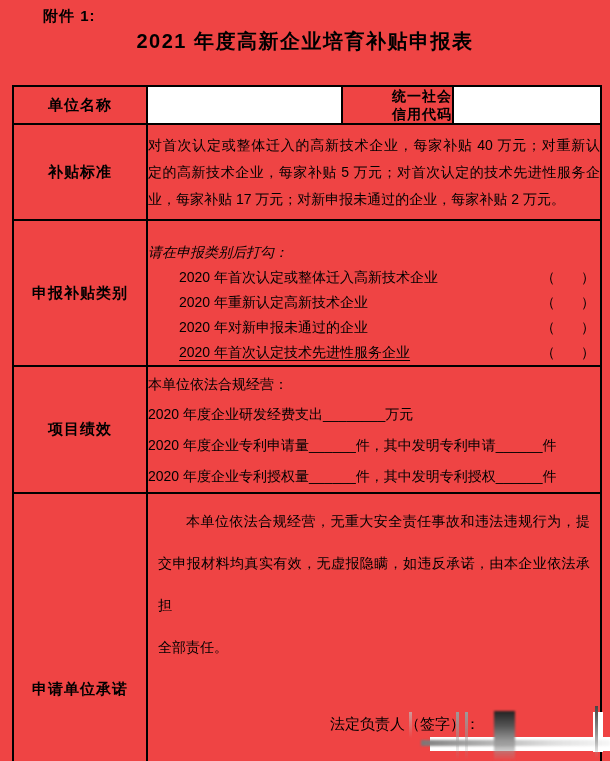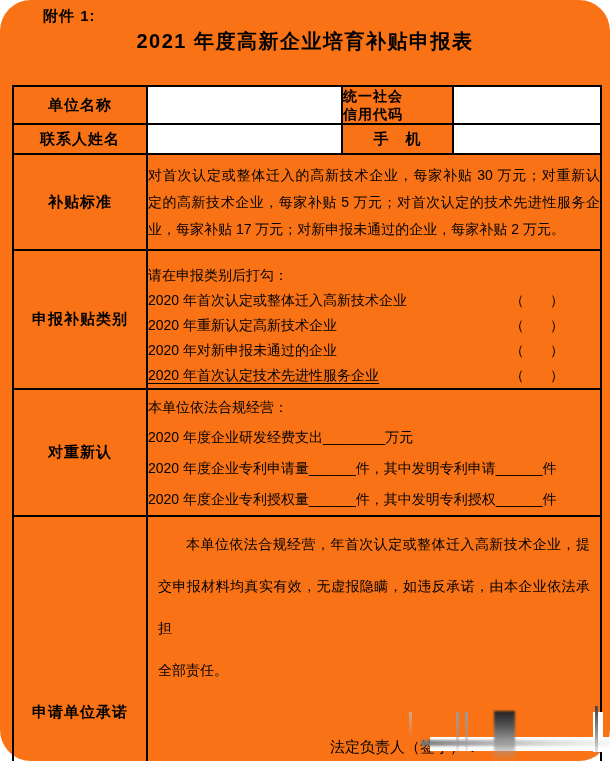--- a/index.html
+++ b/index.html
@@ -1,35 +1,35 @@
 <!DOCTYPE html>
 <html><head>
 <meta charset="utf-8">
 <style>
   html,body{margin:0;padding:0;}
   body{width:610px;height:761px;background:#ffffff;position:relative;overflow:hidden;
        font-family:"Liberation Sans","DejaVu Sans",sans-serif;color:#000;}
-  .page{position:absolute;inset:0;background:#f97316;border-radius:31px;}
+  .page{position:absolute;inset:0;background:#ef4444;}
 
   .attachment{position:absolute;left:43px;top:7px;font-size:15px;font-weight:700;letter-spacing:1px;}
   .doc-title{position:absolute;left:0;top:28px;width:100%;text-align:center;
              font-size:20px;font-weight:700;letter-spacing:1.5px;}
 
   table.form{position:absolute;left:12px;top:85px;width:588px;border-collapse:collapse;table-layout:fixed;}
   table.form td{border:2px solid #000;padding:0;vertical-align:middle;}
   td.lbl{font-weight:700;font-size:15px;text-align:center;letter-spacing:1px;padding:2px;}
-  td.cc-lbl{font-weight:700;font-size:14px;text-align:left;line-height:18px;letter-spacing:1px;}
+  td.cc-lbl{font-weight:700;font-size:14px;text-align:right;line-height:18px;letter-spacing:1px;}
   td.blank{background:#fff;}
   td.content{vertical-align:top;text-align:left;font-size:14px;padding:4px 8px 2px 8px;}
 
   .jline{display:block;line-height:27px;text-align:justify;text-align-last:justify;}
   .jline.last{text-align-last:left;}
 
-  .cat-hint{display:block;line-height:25px;margin-top:12px;}
-  .cat-item{display:block;position:relative;line-height:25px;white-space:nowrap;}
+  .cat-hint{display:block;line-height:25px;margin-top:19px;font-style:italic;}
+  .cat-item{display:block;position:relative;line-height:25px;white-space:nowrap;margin-left:31px;}
   .cat-mark{position:absolute;left:362px;top:0;letter-spacing:6px;}
   .u-line{text-decoration:underline;text-underline-offset:3px;}
 
   .perf-hint{display:block;line-height:30px;margin-top:2px;}
   .perf-line{display:block;line-height:31px;white-space:nowrap;}
 
   .commit-cell{padding:6px 10px 0 10px !important;}
   .c-line{display:block;line-height:42px;text-align:justify;text-align-last:justify;}
   .c-line.first{text-indent:2em;}
   .c-line.last{text-align-last:left;}
@@ -77,31 +77,25 @@
         <tr style="height:32px">
       <td class="lbl">单位名称</td>
       <td class="blank"></td>
       <td class="cc-lbl">
         <span>统一社会</span><br>
         <span>信用代码</span>
       </td>
       <td class="blank"></td>
     </tr>
 
-    <tr style="height:30px">
-      <td class="lbl">联系人姓名</td>
-      <td class="blank"></td>
-      <td class="lbl">手　机</td>
-      <td class="blank"></td>
-    </tr>
 
     <tr style="height:96px">
       <td class="lbl">补贴标准</td>
       <td class="content" colspan="3">
-        <span class="jline">对首次认定或整体迁入的高新技术企业，每家补贴 30 万元；对重新认</span>
+        <span class="jline">对首次认定或整体迁入的高新技术企业，每家补贴 40 万元；对重新认</span>
         <span class="jline">定的高新技术企业，每家补贴 5 万元；对首次认定的技术先进性服务企</span>
         <span class="jline last">业，每家补贴 17 万元；对新申报未通过的企业，每家补贴 2 万元。</span>
       </td>
     </tr>
 
     <tr style="height:122px">
       <td class="lbl">申报补贴类别</td>
       <td class="content" colspan="3">
         <span class="cat-hint">请在申报类别后打勾：</span>
         <span class="cat-item">
@@ -117,33 +111,33 @@
           <span class="cat-mark">（　）</span>
         </span>
         <span class="cat-item">
           <span class="u-line">2020 年首次认定技术先进性服务企业</span>
           <span class="cat-mark">（　）</span>
         </span>
       </td>
     </tr>
 
     <tr style="height:125px">
-      <td class="lbl">对重新认</td>
+      <td class="lbl">项目绩效</td>
       <td class="content" colspan="3">
         <span class="perf-hint">本单位依法合规经营：</span>
         <span class="perf-line">2020 年度企业研发经费支出________万元</span>
         <span class="perf-line">2020 年度企业专利申请量______件，其中发明专利申请______件</span>
         <span class="perf-line">2020 年度企业专利授权量______件，其中发明专利授权______件</span>
       </td>
     </tr>
 
     <tr style="height:249px">
       <td class="lbl">申请单位承诺</td>
       <td class="content commit-cell" colspan="3">
-        <span class="c-line first">本单位依法合规经营，年首次认定或整体迁入高新技术企业，提</span>
+        <span class="c-line first">本单位依法合规经营，无重大安全责任事故和违法违规行为，提</span>
         <span class="c-line">交申报材料均真实有效，无虚报隐瞒，如违反承诺，由本企业依法承担</span>
         <span class="c-line last">全部责任。</span>
         <div class="sig-block">
           <span class="sig-line l1">法定负责人（签字）：</span>
           <span class="sig-line l2">申请单位（盖章）：</span>
           <span class="sig-line dateline">
             <span>年</span><span class="dsep"></span><span>月</span><span class="dsep"></span><span>日</span>
           </span>
         </div>
       </td>

